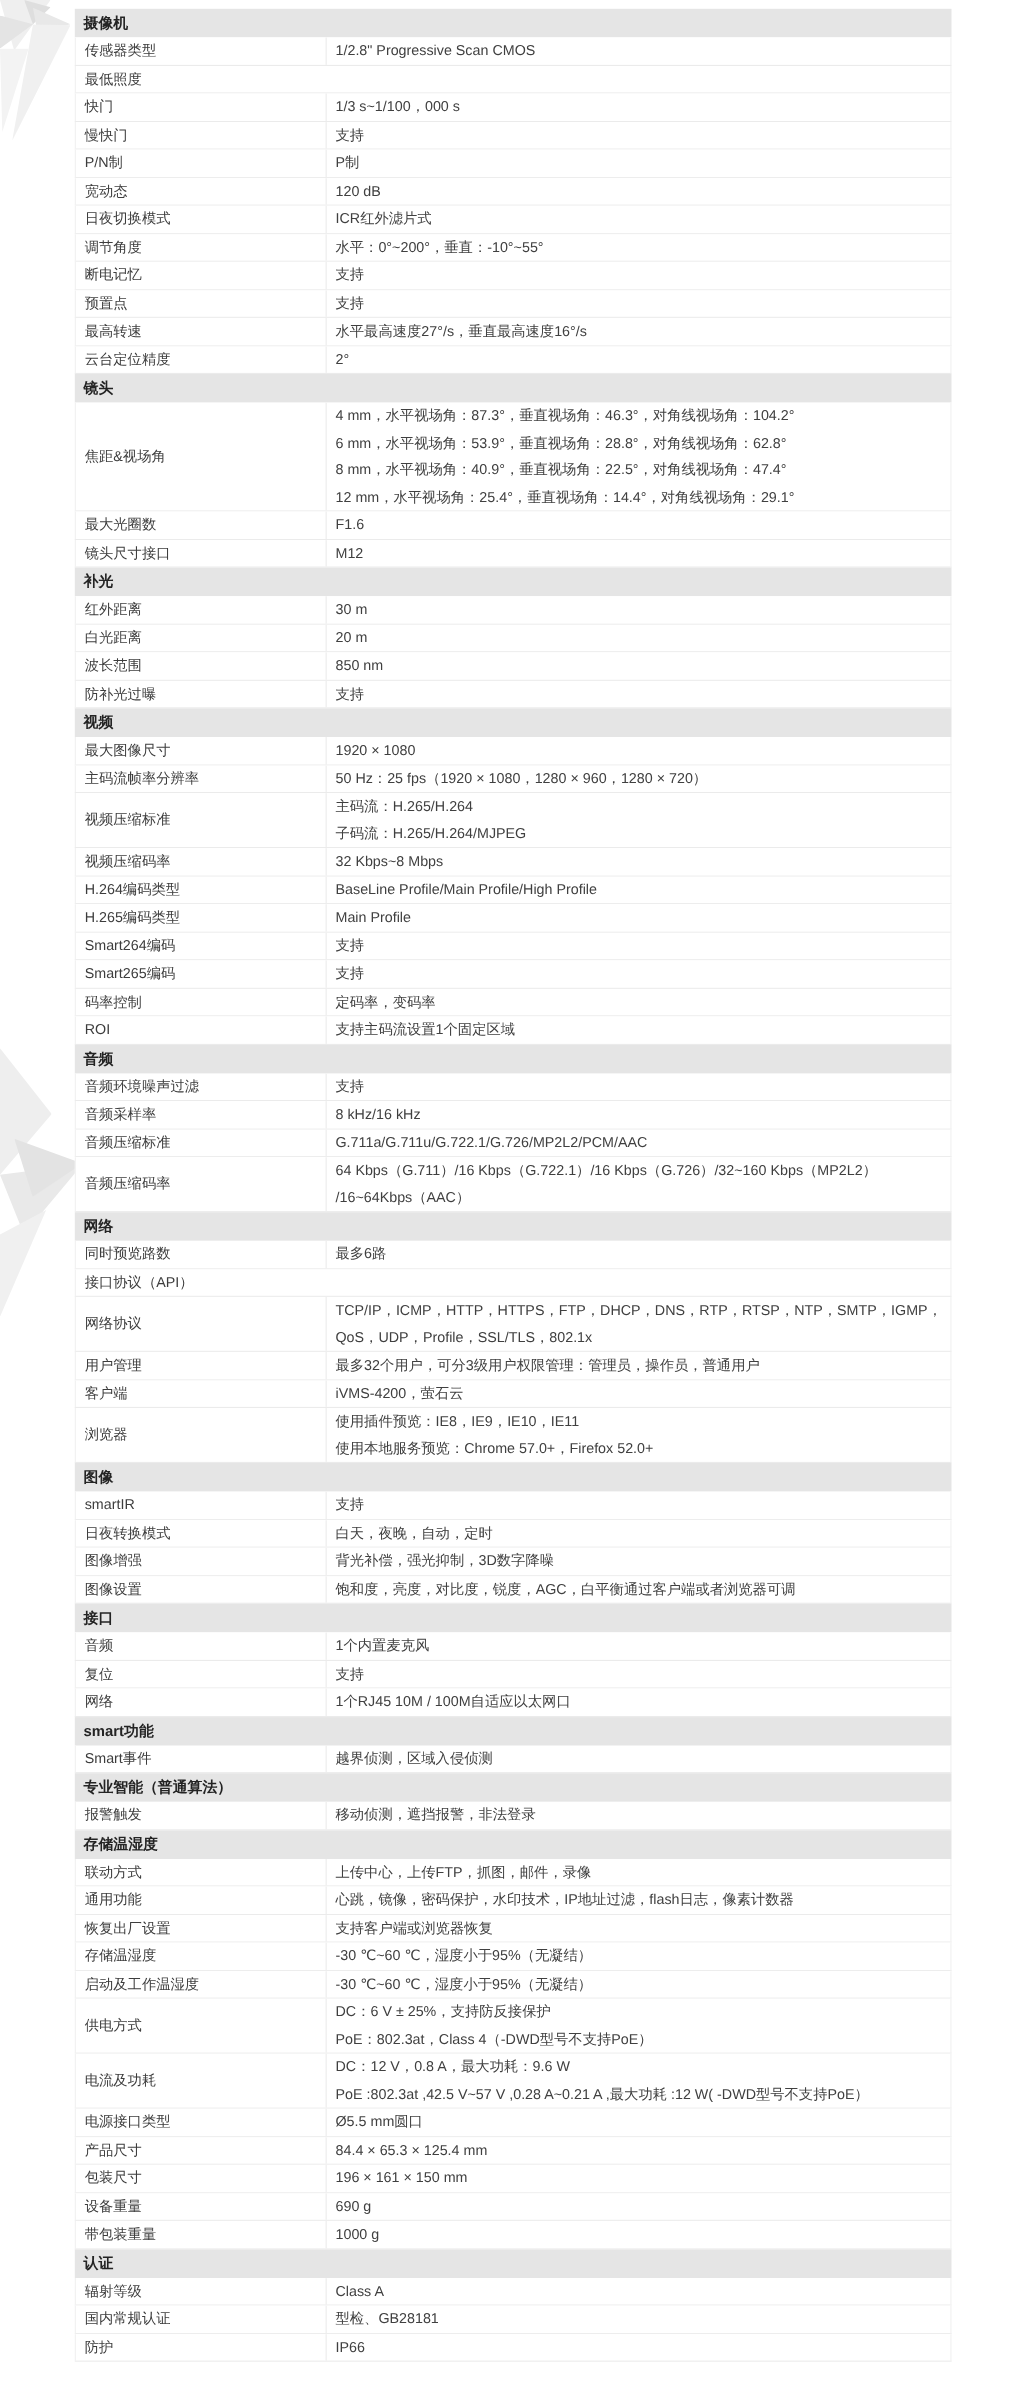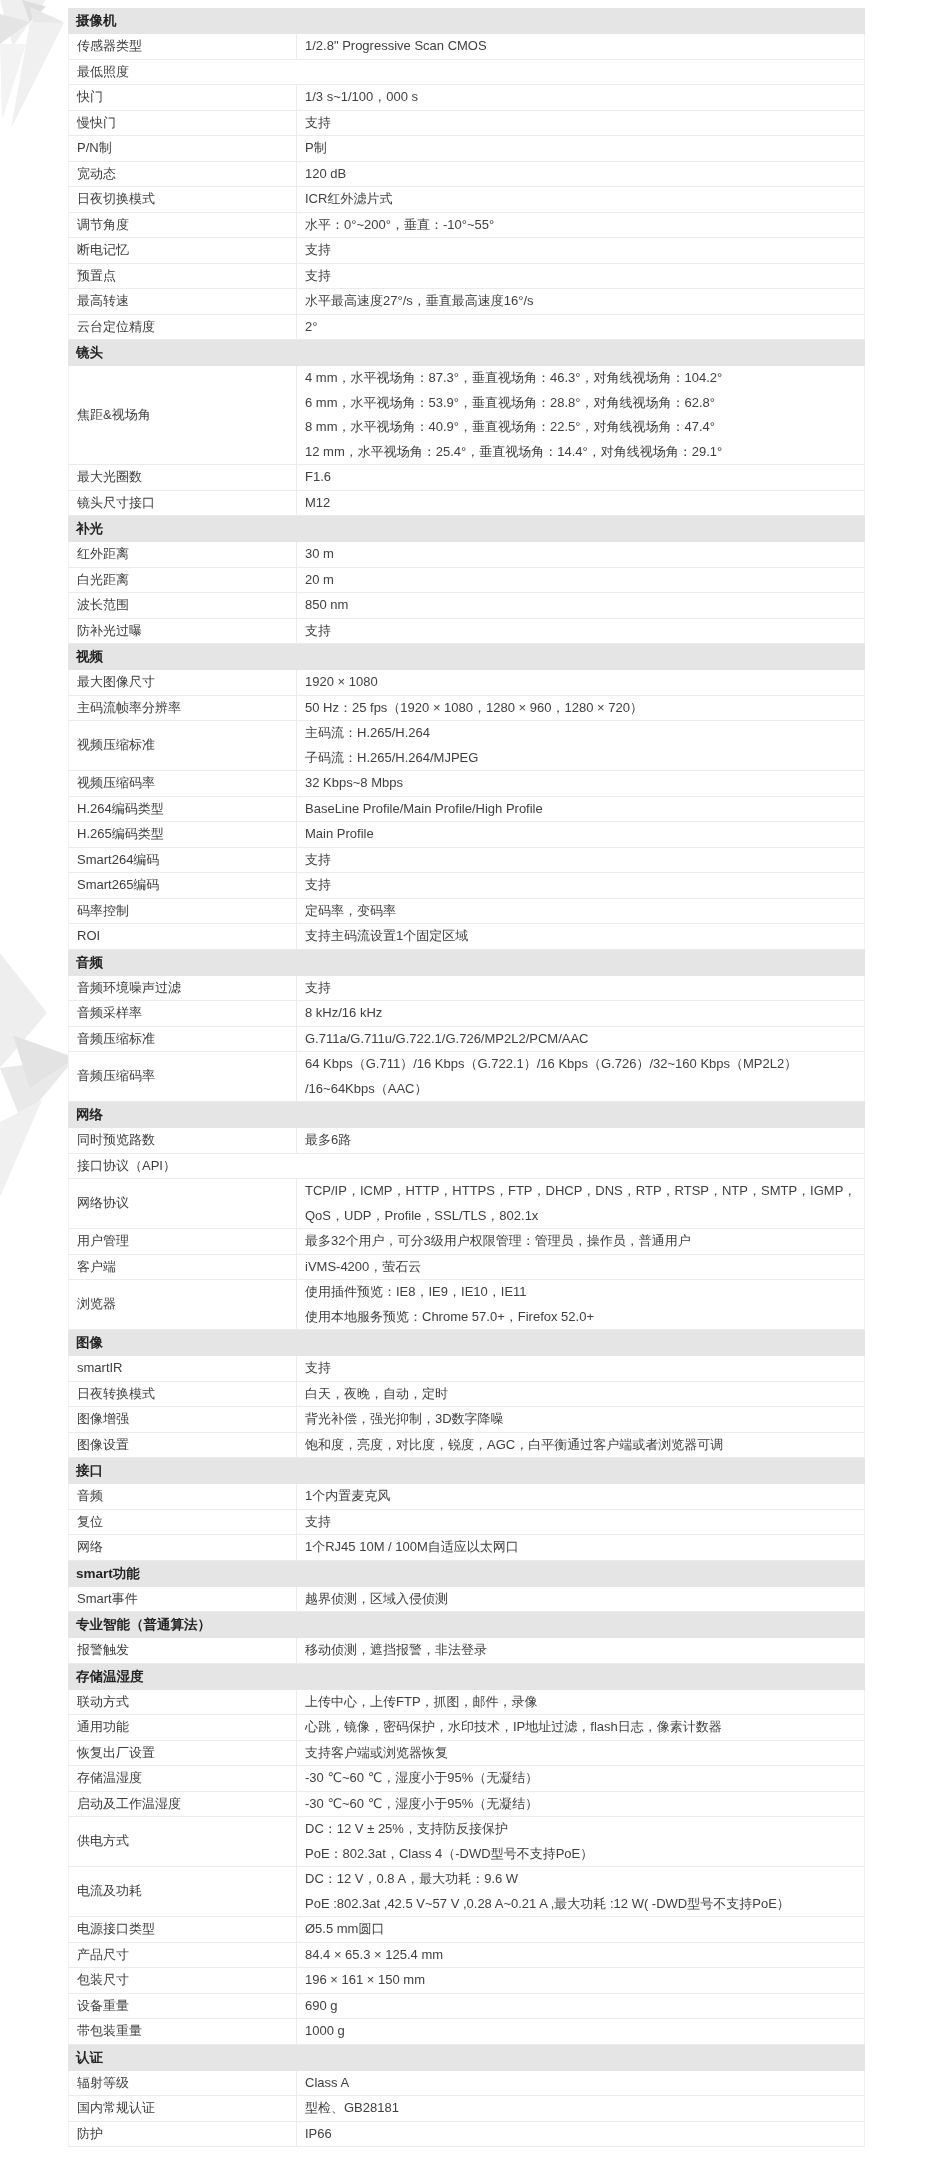--- a/index.html
+++ b/index.html
@@ -519,21 +519,21 @@
   <div class="spec-row">
     <div class="spec-label">启动及工作温湿度</div>
     <div class="spec-value">
             <div class="value-line">-30 ℃~60 ℃，湿度小于95%（无凝结）</div>
           </div>
   </div>
 
   <div class="spec-row">
     <div class="spec-label">供电方式</div>
     <div class="spec-value">
-            <div class="value-line">DC：12 V ± 25%，支持防反接保护</div>
+            <div class="value-line">DC：6 V ± 25%，支持防反接保护</div>
             <div class="value-line">PoE：802.3at，Class 4（-DWD型号不支持PoE）</div>
           </div>
   </div>
 
   <div class="spec-row">
     <div class="spec-label">电流及功耗</div>
     <div class="spec-value">
             <div class="value-line">DC：12 V，0.8 A，最大功耗：9.6 W</div>
             <div class="value-line">PoE :802.3at ,42.5 V~57 V ,0.28 A~0.21 A ,最大功耗 :12 W( -DWD型号不支持PoE）</div>
           </div>

